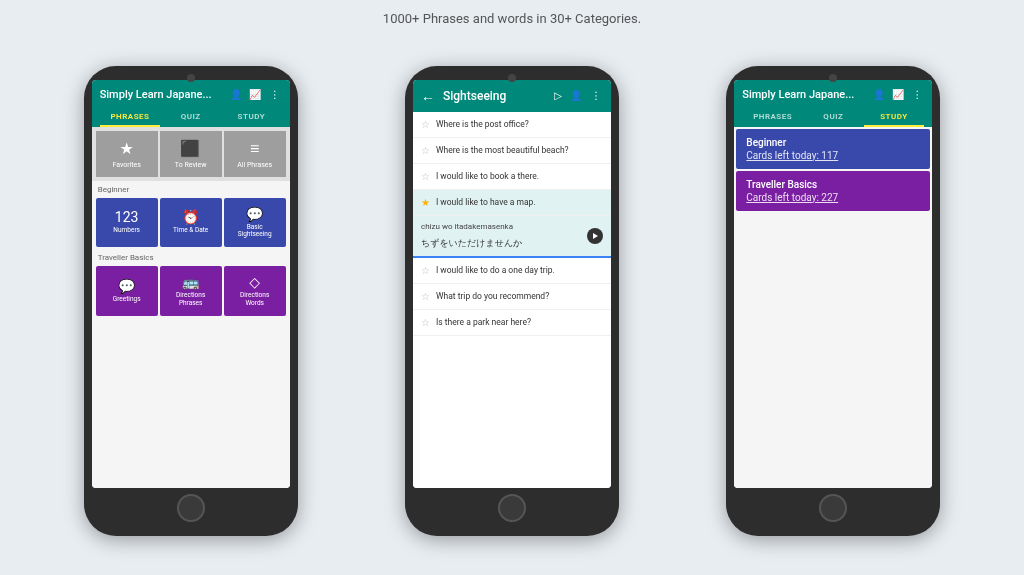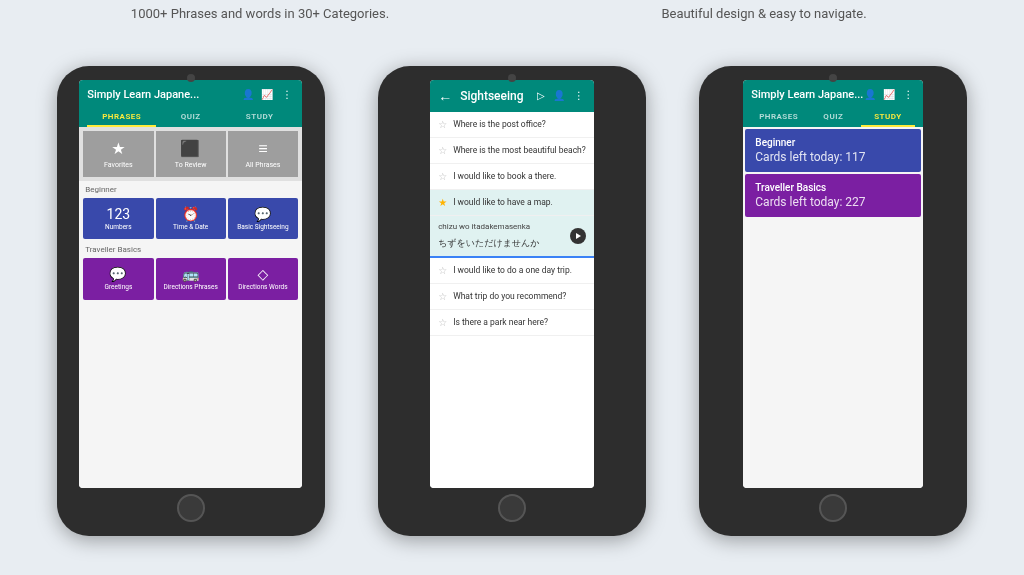--- a/index.html
+++ b/index.html
@@ -10,20 +10,21 @@
       font-family: 'Roboto', Arial, sans-serif;
       display: flex;
       flex-direction: column;
       overflow: hidden;
     }
 
     .top-bar {
       display: flex;
       width: 100%;
       height: 36px;
+      align-items: center;
       justify-content: space-around;
       padding: 6px 8px;
     }
 
     .feature-label {
       font-size: 13px;
       color: #555;
       text-align: center;
       flex: 1;
     }
@@ -31,30 +32,29 @@
     .phones-row {
       display: flex;
       flex: 1;
       align-items: center;
       justify-content: space-around;
       padding: 0 30px 10px;
     }
 
     
     .phone {
-      width: 268px;
+      width: 214px;
       height: 470px;
       background: #2d2d2d;
       border-radius: 32px;
       padding: 14px 8px;
       position: relative;
       box-shadow: 0 4px 20px rgba(0,0,0,0.35);
       display: flex;
       flex-direction: column;
-      align-items: center;
     }
 
     .phone-camera {
       width: 8px;
       height: 8px;
       background: #444;
       border-radius: 50%;
       position: absolute;
       top: 8px;
       left: 50%;
@@ -331,35 +331,35 @@
       gap: 2px;
     }
 
     .study-card-title {
       font-size: 10px;
       font-weight: 500;
       color: white;
     }
 
     .study-card-sub {
-      font-size: 12px;
+      font-size: 10px;
       color: rgba(255,255,255,0.85);
+      text-decoration: underline;
     }
 
     .card-blue { background: #3949ab; }
     .card-purple { background: #7b1fa2; }
     .card-indigo { background: #283593; }
     .card-pink { background: #e91e8c; }
   </style>
 </head>
 <body>
 
 <div class="top-bar">
   <span class="feature-label">1000+ Phrases and words in 30+ Categories.</span>
-  <span class="feature-label">Beautiful design &amp; easy to navigate.</span>
 </div>
 
 <div class="phones-row">
 
   <div class="phone">
     <div class="phone-camera"></div>
     <div class="phone-screen">
       <div class="app-header">
         <div class="app-header-top">
           <span class="app-title">Simply Learn Japane...</span>

